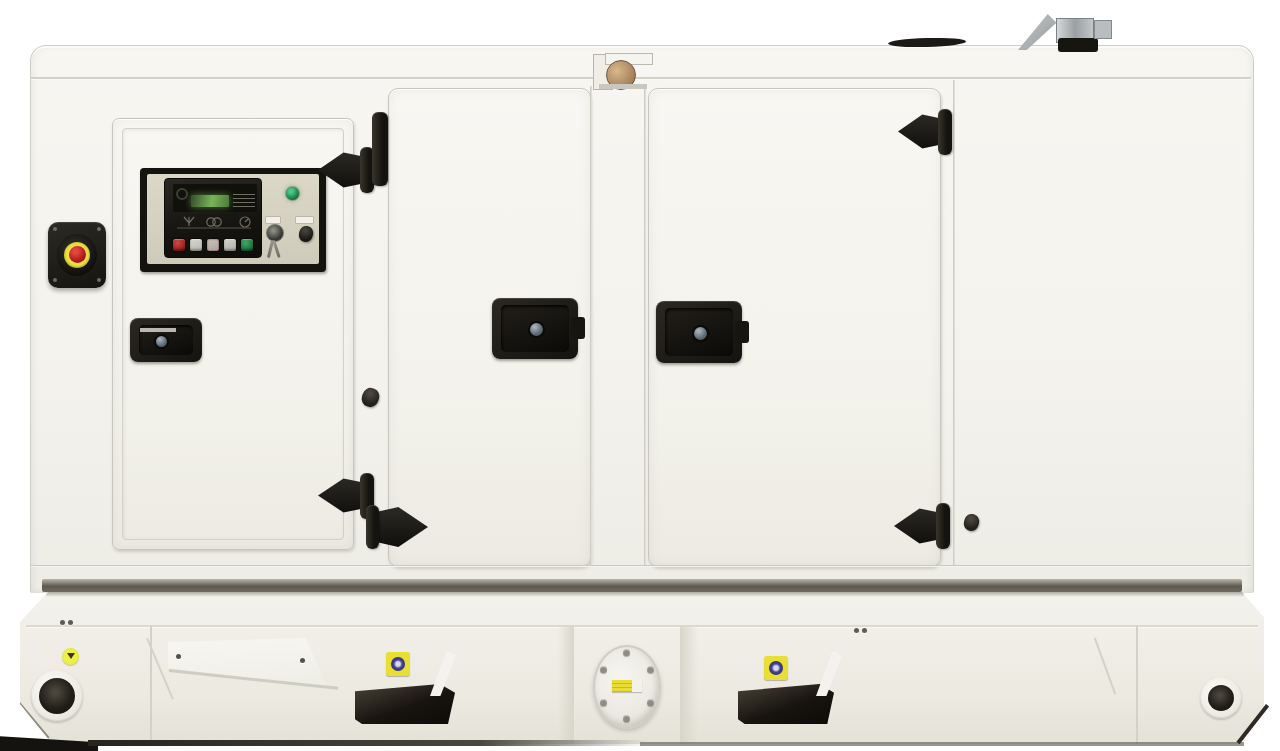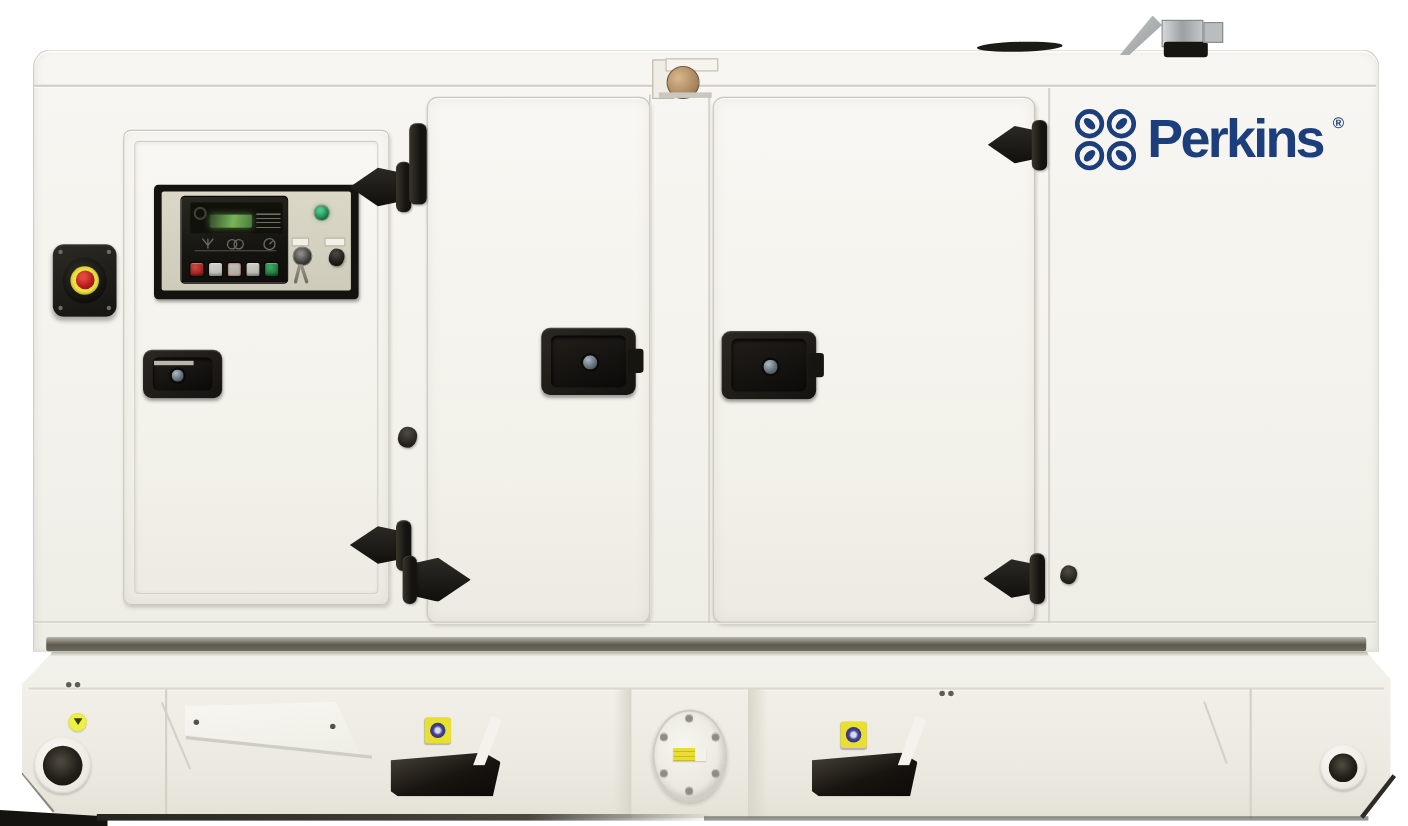--- a/index.html
+++ b/index.html
@@ -238,38 +238,20 @@
   <div class="abs knuckle" style="left:360px;top:473px;width:14px;height:46px"></div>
   <div class="abs strap-r" style="left:374px;top:507px;width:54px;height:40px"></div>
   <div class="abs knuckle" style="left:366px;top:505px;width:13px;height:44px"></div>
   <div class="abs strap" style="left:898px;top:113px;width:42px;height:37px"></div>
   <div class="abs knuckle" style="left:938px;top:109px;width:14px;height:46px"></div>
   <div class="abs strap" style="left:894px;top:507px;width:44px;height:38px"></div>
   <div class="abs knuckle" style="left:936px;top:503px;width:14px;height:46px"></div>
   <div class="abs grommet" style="left:362px;top:388px;width:17px;height:19px;transform:rotate(18deg)"></div>
   <div class="abs grommet" style="left:964px;top:514px;width:15px;height:17px;transform:rotate(15deg)"></div>
 
-  <div class="abs logo">
-    <svg width="58" height="58" viewBox="0 0 58 58">
-      <g stroke="#1d3e7c" stroke-width="4.2" fill="none">
-        <circle cx="14.5" cy="14.5" r="11.2"></circle>
-          <circle cx="43.5" cy="14.5" r="11.2"></circle>
-        <circle cx="14.5" cy="43.5" r="11.2"></circle>
-          <circle cx="43.5" cy="43.5" r="11.2"></circle>
-      </g>
-      <g fill="#1d3e7c">
-        <ellipse cx="14.5" cy="14.5" rx="6.4" ry="3.6" transform="rotate(45 14.5 14.5)"></ellipse>
-        <ellipse cx="43.5" cy="14.5" rx="6.4" ry="3.6" transform="rotate(135 43.5 14.5)"></ellipse>
-        <ellipse cx="14.5" cy="43.5" rx="6.4" ry="3.6" transform="rotate(135 14.5 43.5)"></ellipse>
-        <ellipse cx="43.5" cy="43.5" rx="6.4" ry="3.6" transform="rotate(45 43.5 43.5)"></ellipse>
-      </g>
-    </svg>
-    <span class="wordmark">Perkins</span>
-    <span class="regmark">®</span>
-  </div>
 
   <div class="abs lift-bracket">
     <div class="lb-plate"></div>
     <div class="lb-beam"></div>
     <div class="lb-disc"></div>
     <div class="lb-base"></div>
   </div>
   <div class="abs exhaust-cap"></div>
   <div class="abs exhaust">
     <div class="ex-tri"></div>

